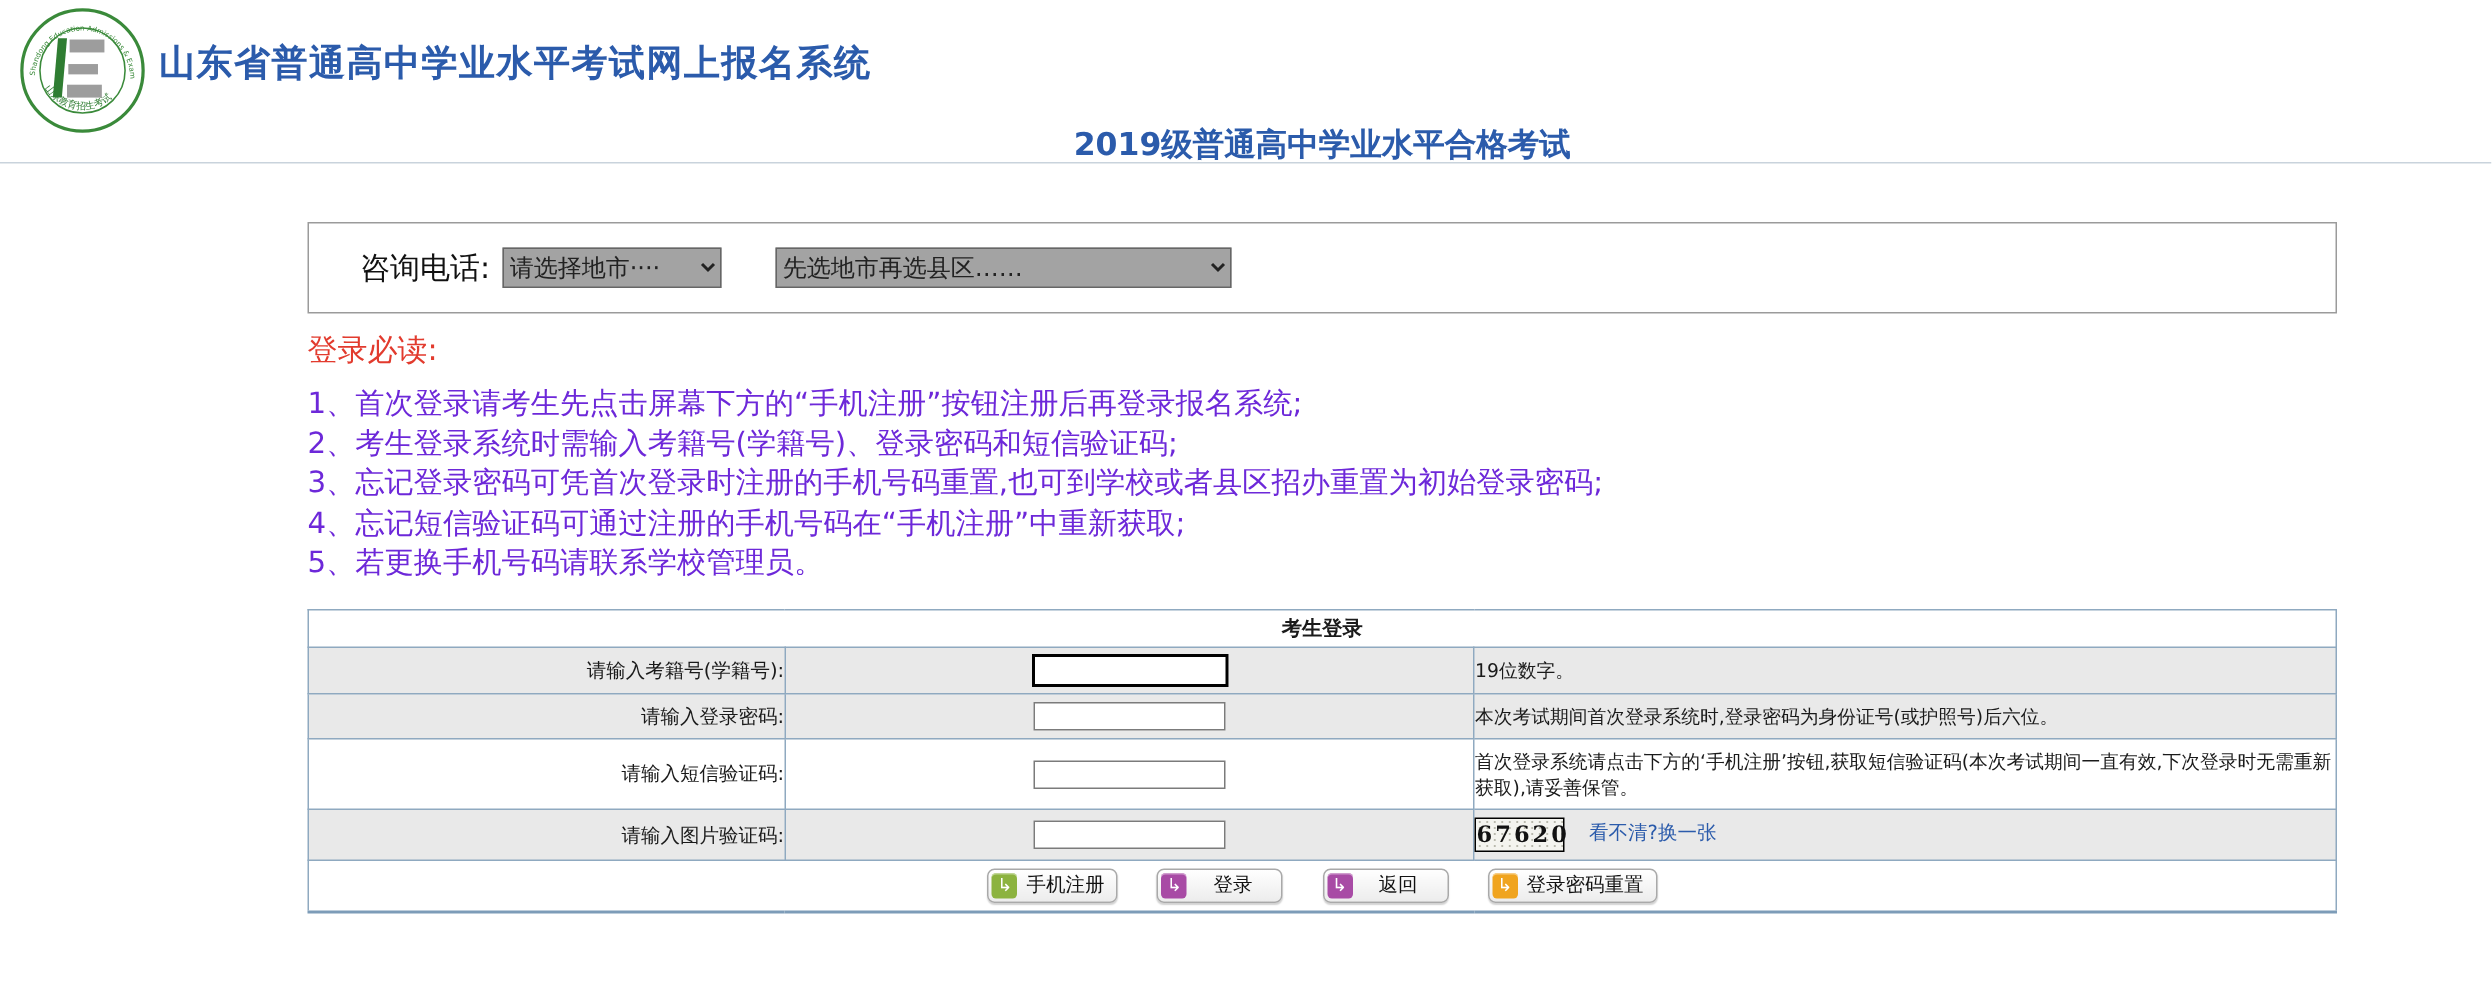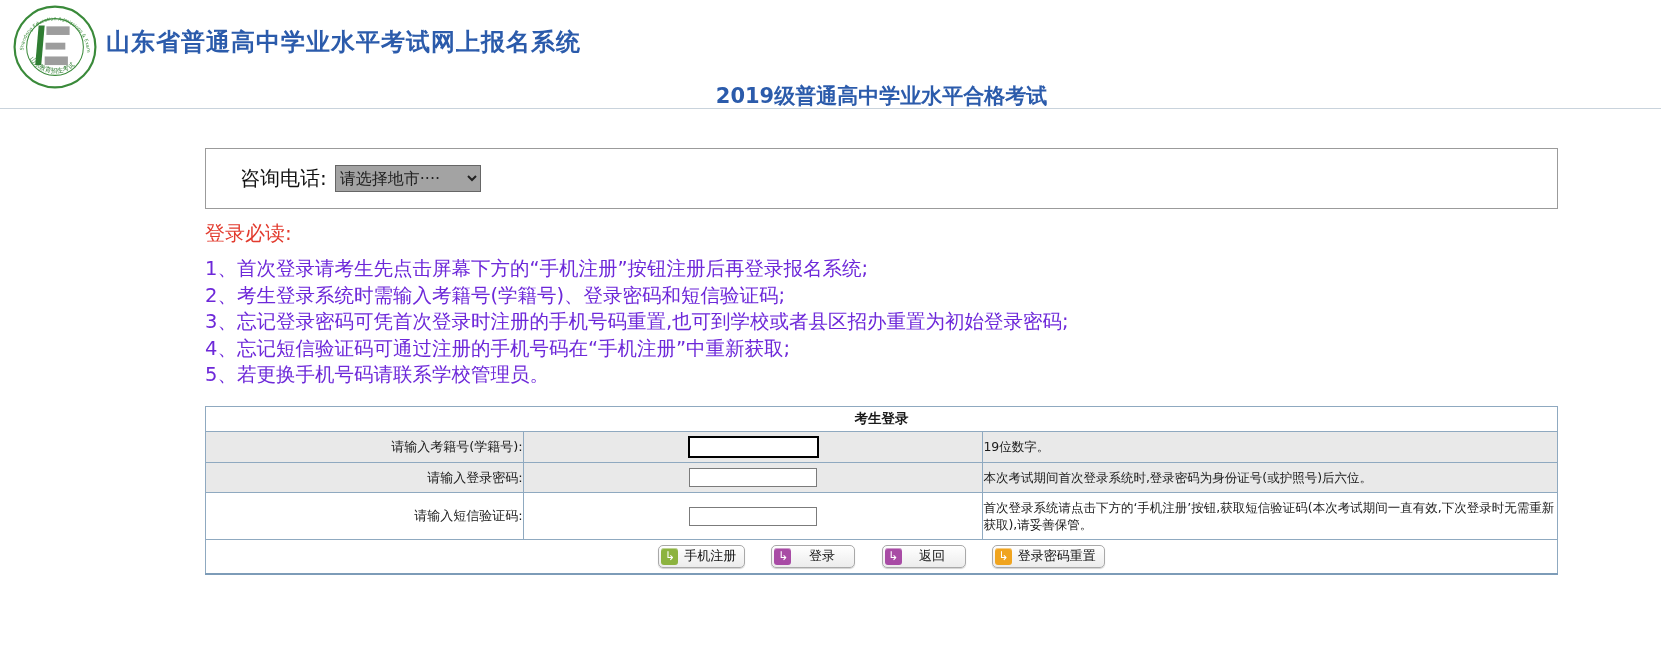--- a/index.html
+++ b/index.html
@@ -126,20 +126,23 @@
 </div>
 <div class="site-title">山东省普通高中学业水平考试网上报名系统</div>
 <div class="subtitle">2019级普通高中学业水平合格考试</div>
 <div class="top-divider"></div>
 
 <div class="consult-box">
   <span class="consult-label">咨询电话:</span>
   <select class="city-select">
     <option>请选择地市····</option>
   </select>
+  <select class="district-select">
+    <option>先选地市再选县区……</option>
+  </select>
 </div>
 
 <div class="notice">
   <div class="notice-title">登录必读:</div>
   <div class="notice-item">1、首次登录请考生先点击屏幕下方的“手机注册”按钮注册后再登录报名系统;</div>
   <div class="notice-item">2、考生登录系统时需输入考籍号(学籍号)、登录密码和短信验证码;</div>
   <div class="notice-item">3、忘记登录密码可凭首次登录时注册的手机号码重置,也可到学校或者县区招办重置为初始登录密码;</div>
   <div class="notice-item">4、忘记短信验证码可通过注册的手机号码在“手机注册”中重新获取;</div>
   <div class="notice-item">5、若更换手机号码请联系学校管理员。</div>
 </div>
@@ -162,20 +165,30 @@
   <tr class="gray r2">
     <td class="cell-label">请输入登录密码:</td>
     <td class="cell-input"><input class="field" type="password" value="" style=""></td>
     <td class="cell-hint">本次考试期间首次登录系统时,登录密码为身份证号(或护照号)后六位。</td>
   </tr>
   <tr class="white r3">
     <td class="cell-label">请输入短信验证码:</td>
     <td class="cell-input"><input class="field" type="text" value="" style=""></td>
     <td class="cell-hint">首次登录系统请点击下方的‘手机注册’按钮,获取短信验证码(本次考试期间一直有效,下次登录时无需重新获取),请妥善保管。</td>
   </tr>
+  <tr class="gray r4">
+    <td class="cell-label">请输入图片验证码:</td>
+    <td class="cell-input"><input class="field" type="text" value="" style=""></td>
+    <td class="cell-hint">
+      <div class="captcha-wrap">
+        <span class="captcha-box">67620</span>
+        <a class="captcha-link">看不清?换一张</a>
+      </div>
+    </td>
+  </tr>
   <tr class="btn-row">
     <td colspan="3">
       <button class="btn">
         <span class="btn-icon" style="background-color: rgb(140, 179, 63);">↳</span>
         <span class="btn-label">手机注册</span>
       </button>
       <button class="btn">
         <span class="btn-icon" style="background-color: rgb(168, 75, 165);">↳</span>
         <span class="btn-label">登录</span>
       </button>

